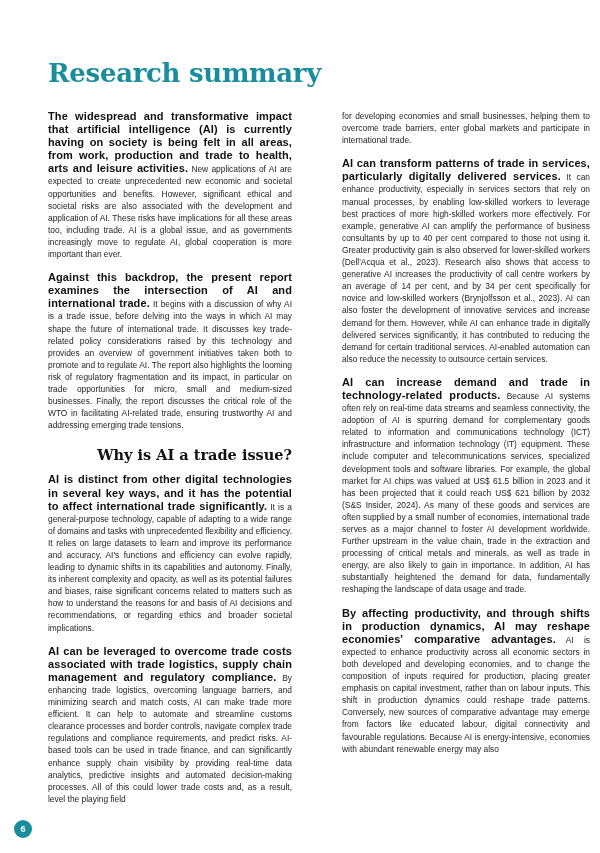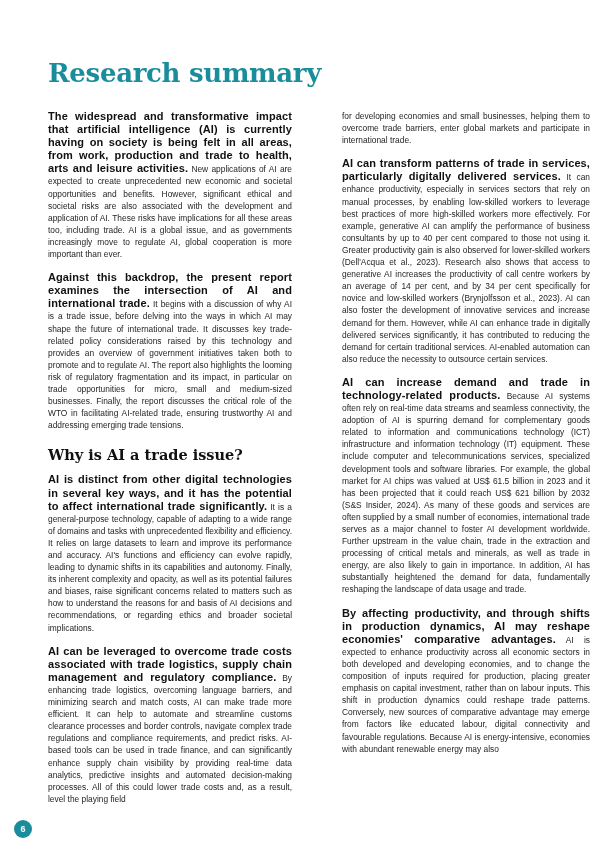--- a/index.html
+++ b/index.html
@@ -3,21 +3,21 @@
 <meta charset="utf-8">
 <style>
   html, body { margin: 0; padding: 0; background: #ffffff; }
   body { width: 600px; height: 853px; position: relative; overflow: hidden; font-family: "Liberation Sans", sans-serif; color: #1e1e1e; }
   .title { position: absolute; left: 48px; top: 58px; margin: 0; font-family: "DejaVu Serif", serif; font-weight: bold; font-size: 26px; color: #1a8d9c; letter-spacing: -0.3px; }
   .col { position: absolute; top: 110px; width: 244px; font-size: 8.4px; line-height: 12.1px; text-align: justify; }
   .col.left { left: 48px; }
   .col.right { left: 316px; width: 248px; margin-left: 26px; }
   .col p { margin: 0 0 11px 0; }
   .col p b { font-weight: bold; color: #111; font-size: 11px; letter-spacing: 0.1px; }
-  .h2 { font-family: "DejaVu Serif", serif; font-weight: bold; font-size: 14.5px; color: #111; margin: 18px 0 12px 0; text-align: left; }
+  .h2 { font-family: "DejaVu Serif", serif; font-weight: bold; font-size: 14.5px; color: #111; margin: 18px 0 12px 0; text-align: right; }
   .page-badge { position: absolute; left: 14px; top: 820px; width: 18px; height: 18px; border-radius: 50%; background: #1a8d9c; color: #fff; font-size: 9px; font-weight: bold; display: flex; align-items: center; justify-content: center; }
 </style>
 </head>
 <body>
 
 <h1 class="title">Research summary</h1>
 
 <div class="col left">
   <p><b>The widespread and transformative impact that artificial intelligence (AI) is currently having on society is being felt in all areas, from work, production and trade to health, arts and leisure activities.</b><span> New applications of AI are expected to create unprecedented new economic and societal opportunities and benefits. However, significant ethical and societal risks are also associated with the development and application of AI. These risks have implications for all these areas too, including trade. AI is a global issue, and as governments increasingly move to regulate AI, global cooperation is more important than ever.</span></p>
   <p><b>Against this backdrop, the present report examines the intersection of AI and international trade.</b><span> It begins with a discussion of why AI is a trade issue, before delving into the ways in which AI may shape the future of international trade. It discusses key trade-related policy considerations raised by this technology and provides an overview of government initiatives taken both to promote and to regulate AI. The report also highlights the looming risk of regulatory fragmentation and its impact, in particular on trade opportunities for micro, small and medium-sized businesses. Finally, the report discusses the critical role of the WTO in facilitating AI-related trade, ensuring trustworthy AI and addressing emerging trade tensions.</span></p>

